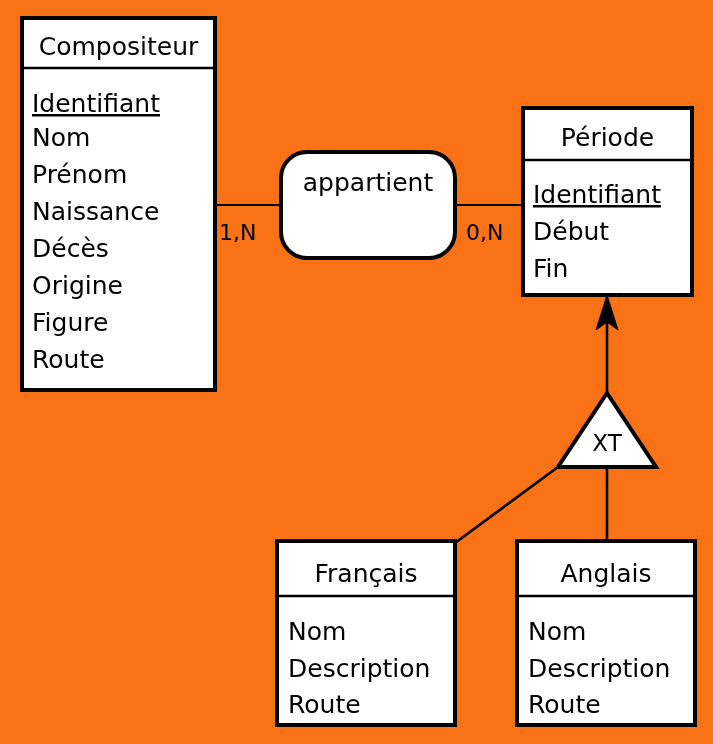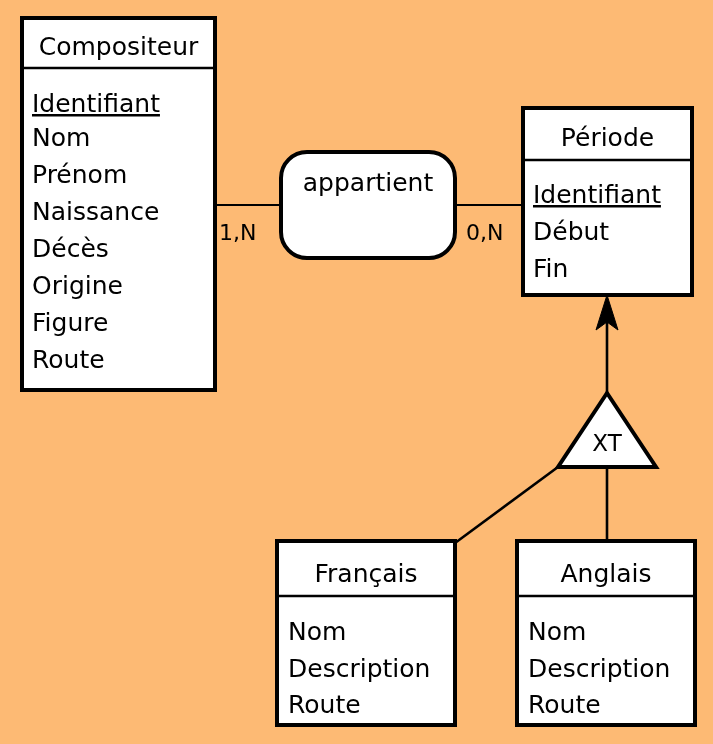--- a/index.html
+++ b/index.html
@@ -10,21 +10,21 @@
   body {
     width: 713px;
     height: 744px;
     font-family: "DejaVu Sans", sans-serif;
     overflow: hidden;
   }
   #diagram-root {
     position: relative;
     width: 713px;
     height: 744px;
-    background: #fdba74;
+    background: #f97316;
   }
   svg#er-canvas {
     position: absolute;
     top: 0;
     left: 0;
     width: 713px;
     height: 744px;
     display: block;
   }
   .entity-rect {

